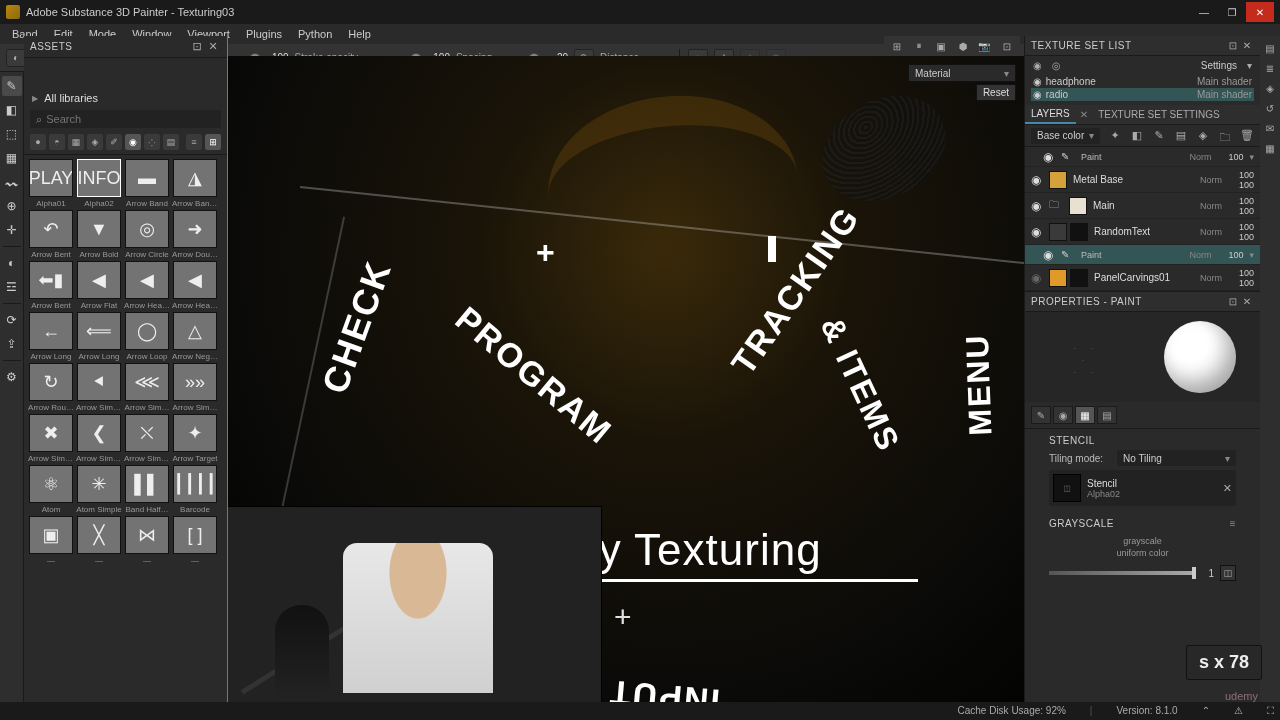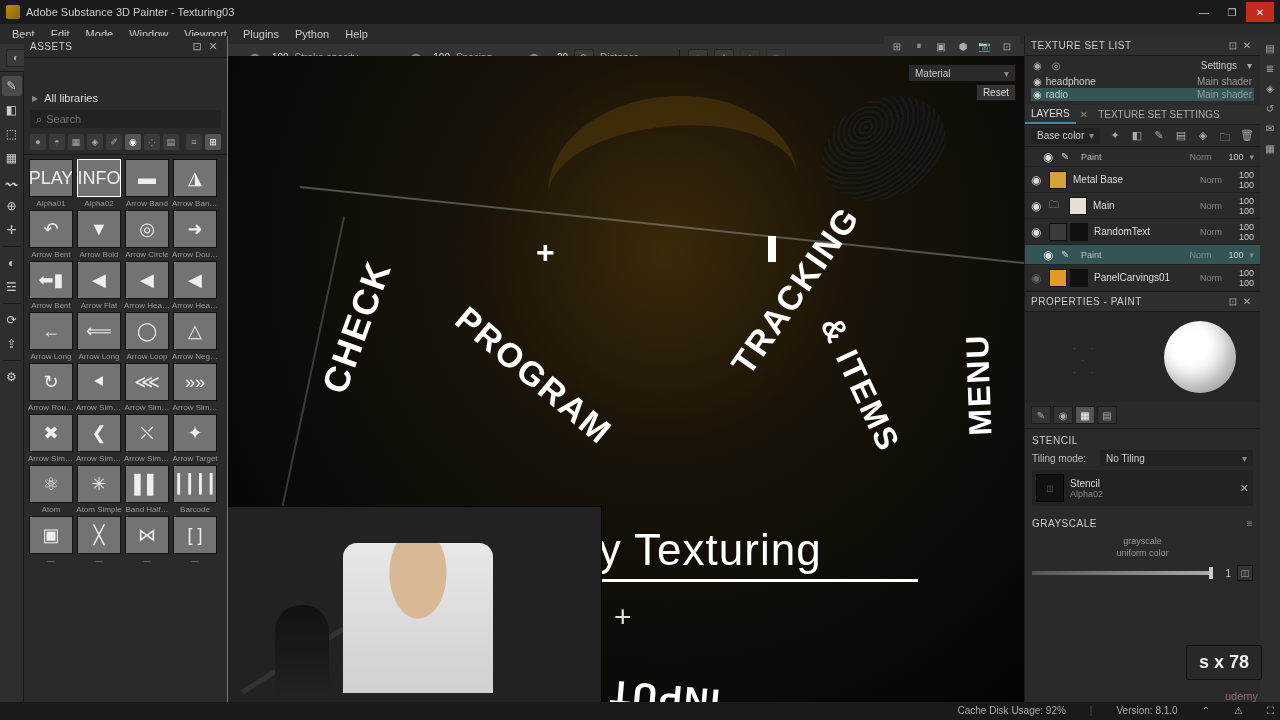--- a/index.html
+++ b/index.html
@@ -116,21 +116,21 @@
 .layerrow.sub { padding-left:18px; height:20px; }
 .layerrow.sub .nm { color:#bbb; font-size:9px; }
 
 .props { border-top:1px solid #1a1a1a; display:flex; flex-direction:column; }
 .preview { height:90px; background:#262626; display:flex; align-items:center; justify-content:flex-end; padding-right:24px; position:relative; }
 .preview .sphere { width:72px; height:72px; border-radius:50%; background:radial-gradient(circle at 35% 30%, #fff 0 28%, #e8e8e8 70%, #ccc 100%); box-shadow:inset -8px -10px 18px rgba(0,0,0,.25); }
 .preview .dots { position:absolute; left:48px; top:30px; color:#555; font-size:9px; letter-spacing:6px; line-height:12px; }
 .modebar { display:flex; gap:2px; padding:4px 6px; border-bottom:1px solid #1a1a1a; }
 .modebar .mbtn { width:20px; height:18px; background:#333; border:1px solid #1a1a1a; display:flex;align-items:center;justify-content:center; color:#aaa; font-size:10px; }
 .modebar .mbtn.active { background:#555; color:#fff; }
-.section { padding:6px 7px; }
+.section { padding:6px 24px; }
 .section .shdr { font-size:10px; color:#ccc; letter-spacing:.5px; margin-bottom:4px; display:flex; }
 .section .sprop { display:flex; align-items:center; font-size:10px; color:#bbb; margin-bottom:4px; }
 .section .sprop .plabel { width:68px; color:#bbb; }
 .section .sprop .pdrop { flex:1; background:#222; height:16px; display:flex; align-items:center; padding:0 6px; color:#ccc; }
 .section .sprop .pdrop::after { content:"▾"; margin-left:auto; color:#888; }
 .stencil-row { display:flex; align-items:center; gap:6px; background:#222; padding:4px; border-radius:2px; }
 .stencil-row .sthumb { width:28px; height:28px; background:#111; border:1px solid #000; display:flex; align-items:center;justify-content:center; color:#666; font-size:8px; }
 .stencil-row .sinfo { display:flex; flex-direction:column; font-size:10px; }
 .stencil-row .x { margin-left:auto; color:#aaa; }
 .gslider { display:flex; align-items:center; gap:6px; }
@@ -157,21 +157,21 @@
 
 <div class="titlebar">
   <div class="logo"></div>
   <div class="title">Adobe Substance 3D Painter - Texturing03</div>
   <div class="winbtn">—</div>
   <div class="winbtn">❐</div>
   <div class="winbtn close">✕</div>
 </div>
 
 <div class="menubar">
-  <span>Bent</span>
+  <span>Band</span>
   <span>Edit</span>
   <span>Mode</span>
   <span>Window</span>
   <span>Viewport</span>
   <span>Plugins</span>
   <span>Python</span>
   <span>Help</span>
 </div>
 
 <div class="tooloptions">

